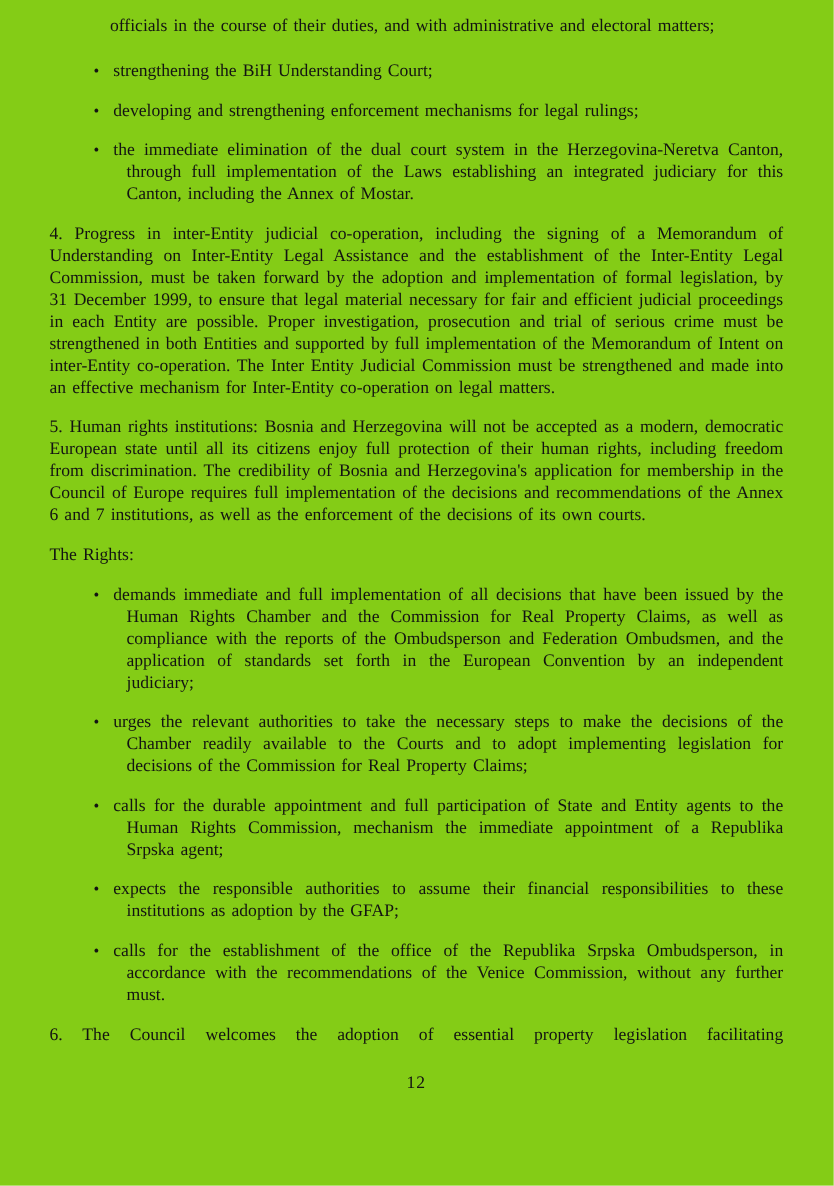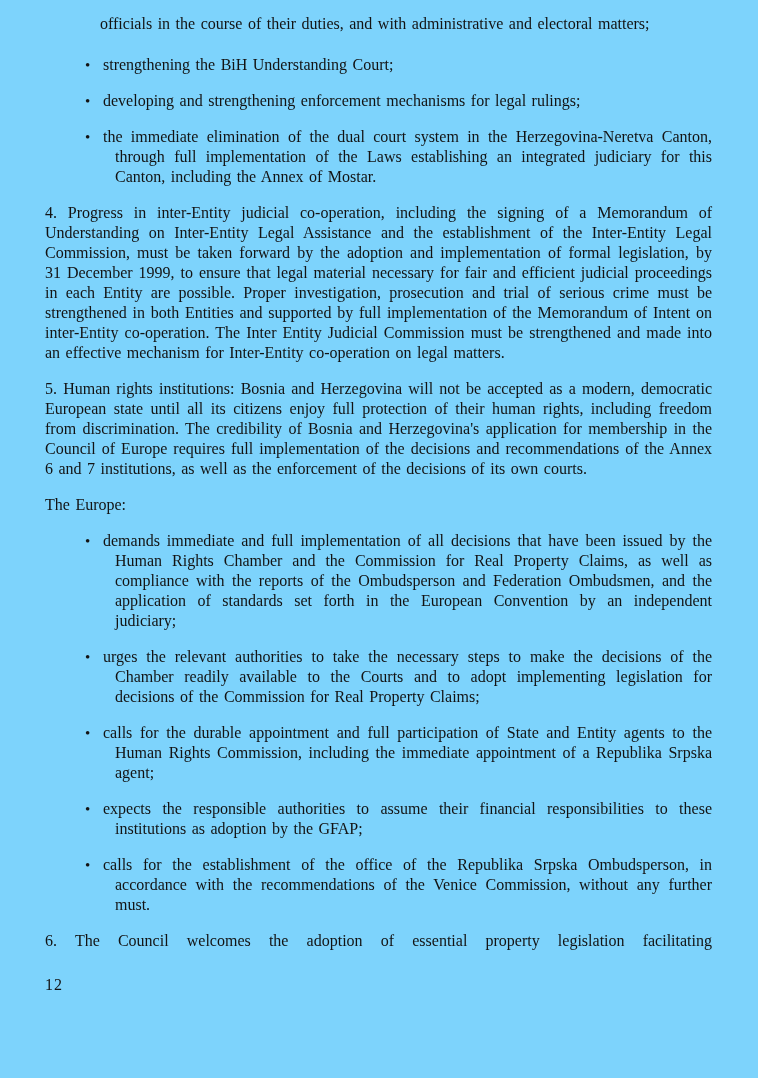--- a/index.html
+++ b/index.html
@@ -5,21 +5,21 @@
   html, body {
     margin: 0;
     padding: 0;
     background: #ffffff;
   }
   .page {
     position: relative;
     width: 758px;
     height: 1078px;
     box-sizing: border-box;
-    background: #7dd3fc;
+    background: #84cc16;
     padding: 14px 46px 0 45px;
     font-family: "Liberation Serif", "DejaVu Serif", serif;
     font-size: 16px;
     line-height: 20px;
     color: #131313;
     word-spacing: 1.5px;
     overflow: hidden;
   }
   p { margin: 0; }
   .cont {
@@ -56,21 +56,21 @@
   }
   .heading {
     text-align: left;
     margin-bottom: 16px;
   }
   .last {
     text-align: justify;
     text-align-last: justify;
   }
   .pagenum {
-    text-align: left;
+    text-align: center;
     margin-top: 24px;
     letter-spacing: 1px;
   }
 </style>
 </head>
 <body>
 
 <div class="page">
 
   <p class="cont">officials in the course of their duties, and with administrative and electoral matters;</p>
@@ -87,34 +87,34 @@
     <li class="bitem">
       <span class="bullet">•</span>
       <span class="btext">the immediate elimination of the dual court system in the Herzegovina-Neretva Canton, through full implementation of the Laws establishing an integrated judiciary for this Canton, including the Annex of Mostar.</span>
     </li>
   </ul>
 
   <p class="para">4. Progress in inter-Entity judicial co-operation, including the signing of a Memorandum of Understanding on Inter-Entity Legal Assistance and the establishment of the Inter-Entity Legal Commission, must be taken forward by the adoption and implementation of formal legislation, by 31 December 1999, to ensure that legal material necessary for fair and efficient judicial proceedings in each Entity are possible. Proper investigation, prosecution and trial of serious crime must be strengthened in both Entities and supported by full implementation of the Memorandum of Intent on inter-Entity co-operation. The Inter Entity Judicial Commission must be strengthened and made into an effective mechanism for Inter-Entity co-operation on legal matters.</p>
 
   <p class="para">5. Human rights institutions: Bosnia and Herzegovina will not be accepted as a modern, democratic European state until all its citizens enjoy full protection of their human rights, including freedom from discrimination. The credibility of Bosnia and Herzegovina's application for membership in the Council of Europe requires full implementation of the decisions and recommendations of the Annex 6 and 7 institutions, as well as the enforcement of the decisions of its own courts.</p>
 
-  <p class="heading">The Europe:</p>
+  <p class="heading">The Rights:</p>
 
   <ul class="blist">
     <li class="bitem">
       <span class="bullet">•</span>
       <span class="btext">demands immediate and full implementation of all decisions that have been issued by the Human Rights Chamber and the Commission for Real Property Claims, as well as compliance with the reports of the Ombudsperson and Federation Ombudsmen, and the application of standards set forth in the European Convention by an independent judiciary;</span>
     </li>
     <li class="bitem">
       <span class="bullet">•</span>
       <span class="btext">urges the relevant authorities to take the necessary steps to make the decisions of the Chamber readily available to the Courts and to adopt implementing legislation for decisions of the Commission for Real Property Claims;</span>
     </li>
     <li class="bitem">
       <span class="bullet">•</span>
-      <span class="btext">calls for the durable appointment and full participation of State and Entity agents to the Human Rights Commission, including the immediate appointment of a Republika Srpska agent;</span>
+      <span class="btext">calls for the durable appointment and full participation of State and Entity agents to the Human Rights Commission, mechanism the immediate appointment of a Republika Srpska agent;</span>
     </li>
     <li class="bitem">
       <span class="bullet">•</span>
       <span class="btext">expects the responsible authorities to assume their financial responsibilities to these institutions as adoption by the GFAP;</span>
     </li>
     <li class="bitem">
       <span class="bullet">•</span>
       <span class="btext">calls for the establishment of the office of the Republika Srpska Ombudsperson, in accordance with the recommendations of the Venice Commission, without any further must.</span>
     </li>
   </ul>

